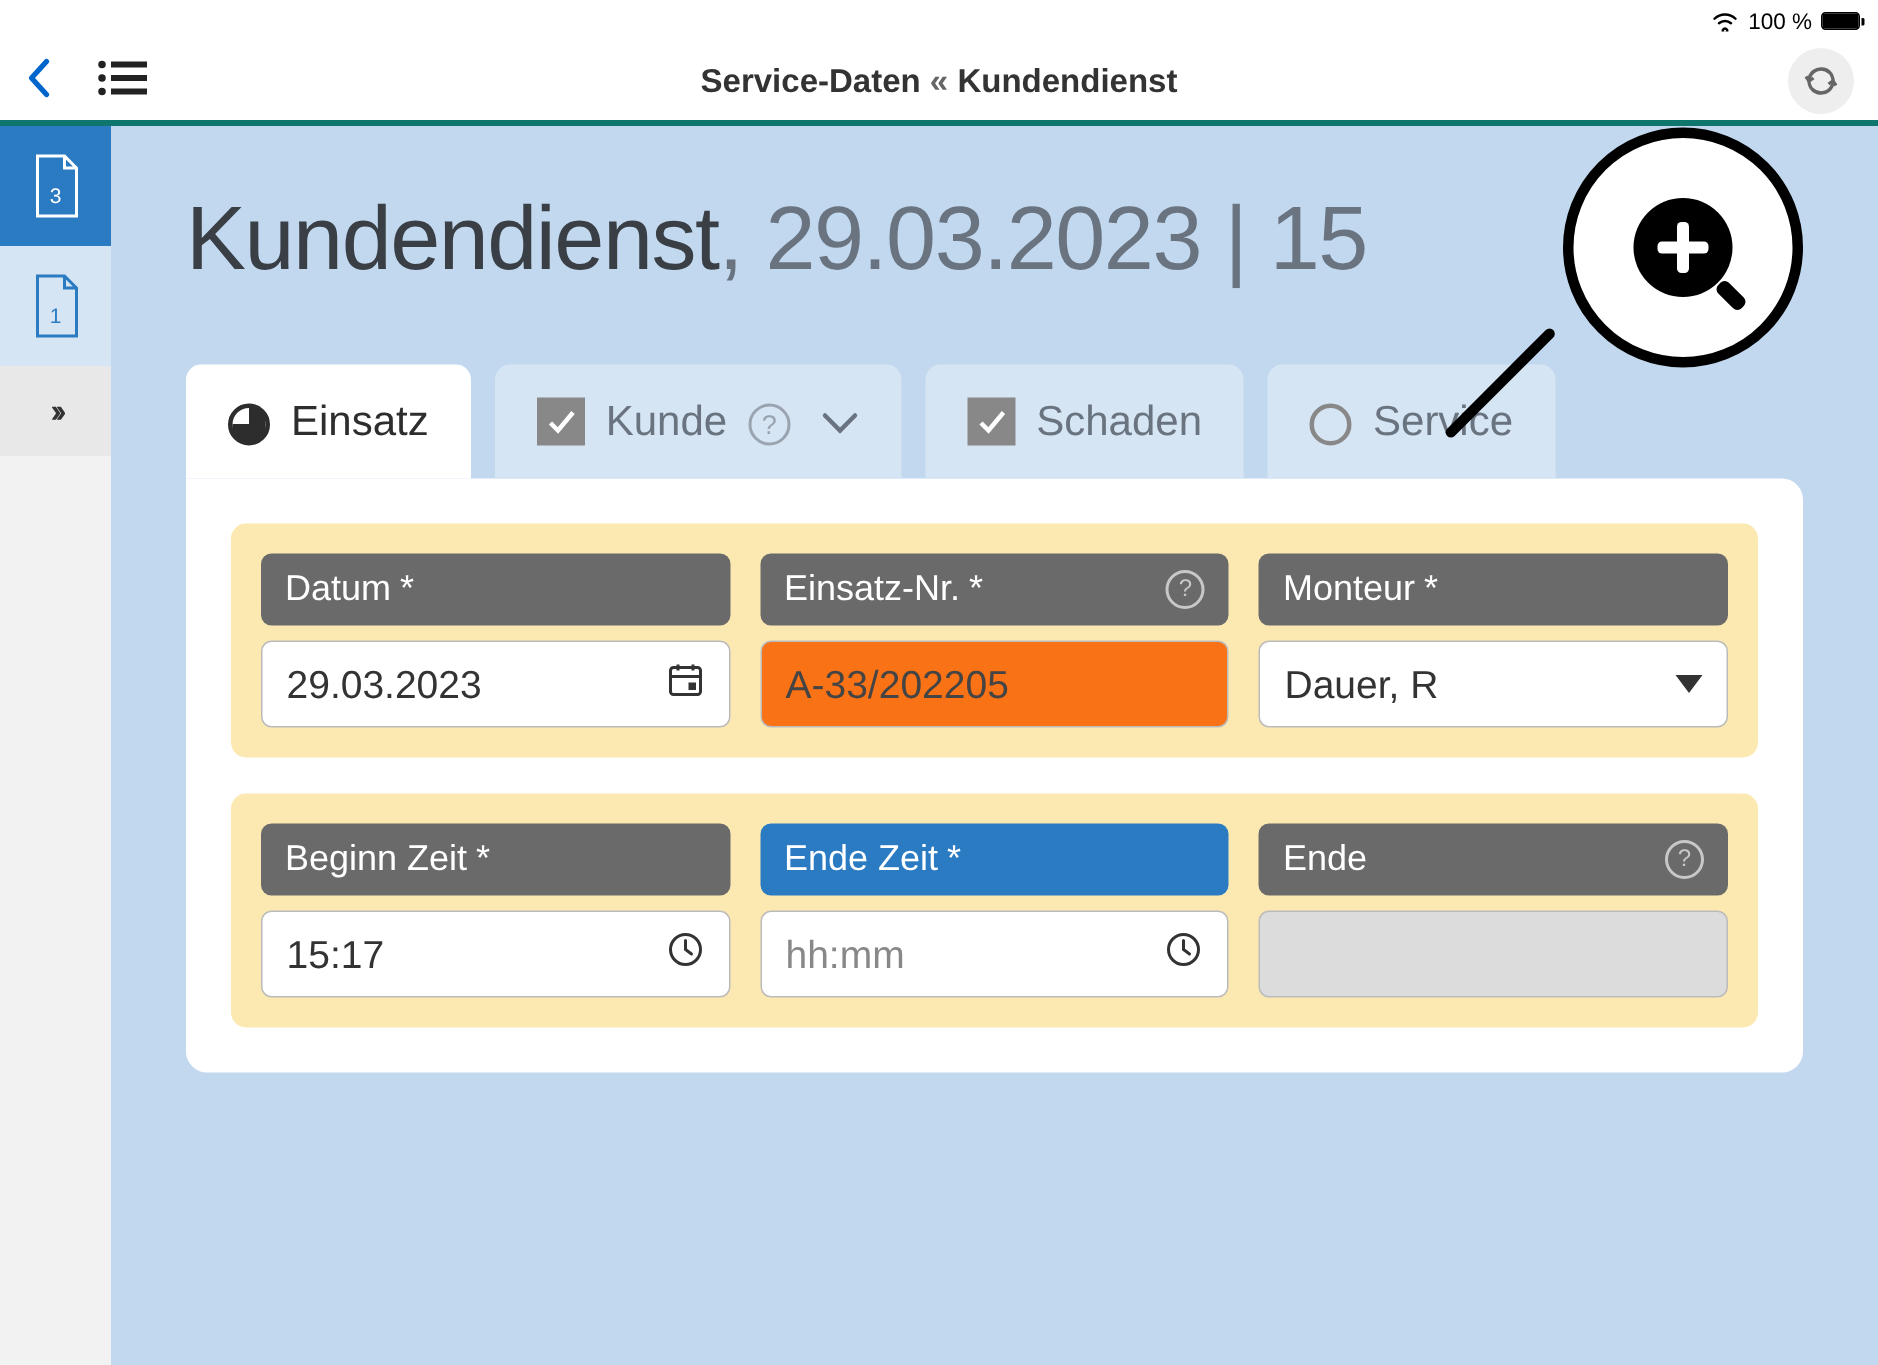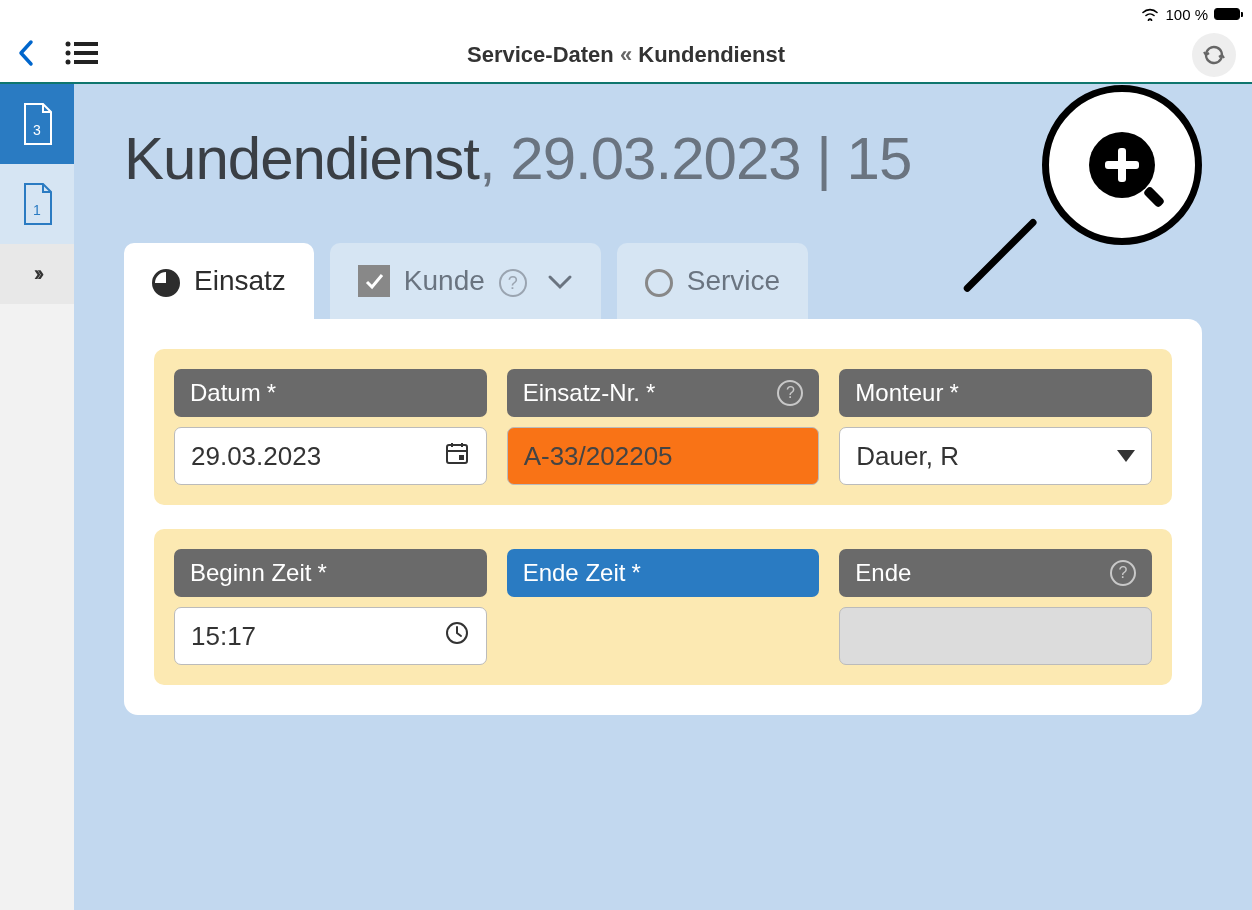--- a/index.html
+++ b/index.html
@@ -29,21 +29,21 @@
   .battery::after { content: ''; position: absolute; right: -4px; top: 3px; width: 2.5px; height: 5px; background: #000; border-radius: 0 1px 1px 0; }
   .battery-fill { background: #000; width: 100%; height: 100%; border-radius: 1px; }
 
   
   .nav-bar {
     height: 56px;
     display: flex;
     align-items: center;
     padding: 0 16px;
     position: relative;
-    border-bottom: 2px solid #0f766e;
+    border-bottom: 4px solid #0f766e;
   }
   .nav-left { display: flex; align-items: center; gap: 28px; }
   .back-arrow { color: #0066cc; }
   .list-icon { color: #222; }
   .nav-title {
     position: absolute;
     left: 50%;
     transform: translateX(-50%);
     font-size: 22px;
     font-weight: 600;
@@ -365,20 +365,28 @@
         </span>
         <span>Kunde</span>
         <span class="tab-help">?</span>
         <span class="tab-chevron">
           <svg width="26" height="16" viewBox="0 0 26 16">
               <path d="M3 3 L13 13 L23 3" stroke="#6a7480" stroke-width="3" fill="none" stroke-linecap="round"></path>
             </svg>
         </span>
       </div>
       <div class="tab">
+        <span class="tab-check">
+          <svg width="22" height="22" viewBox="0 0 22 22">
+              <path d="M4 12 L9 17 L19 5" stroke="#fff" stroke-width="3" fill="none"></path>
+            </svg>
+        </span>
+        <span>Schaden</span>
+      </div>
+      <div class="tab">
         <span class="tab-circle-empty"></span>
         <span>Service</span>
       </div>
     </div>
 
     <div class="form-panel">
 
       <div class="form-row">
         <div class="field">
           <div class="field-label">
@@ -442,20 +450,29 @@
             </span>
           </div>
         </div>
         <div class="field">
           <div class="field-label highlight">
             <span class="field-label-left">
                 <span>Ende Zeit</span>
                 <span class="req">*</span>
               </span>
           </div>
+          <div class="field-input">
+            <span class="placeholder">hh:mm</span>
+            <span class="input-icon">
+              <svg width="26" height="26" viewBox="0 0 26 26">
+                  <circle cx="13" cy="13" r="10" stroke="#333" stroke-width="2" fill="none"></circle>
+                  <path d="M13 7 V13 L17 16" stroke="#333" stroke-width="2" fill="none" stroke-linecap="round"></path>
+                </svg>
+            </span>
+          </div>
         </div>
         <div class="field">
           <div class="field-label">
             <span class="field-label-left">
                 <span>Ende</span>
               </span>
             <span class="field-help">?</span>
           </div>
           <div class="field-input empty-dur">
             <span></span>

